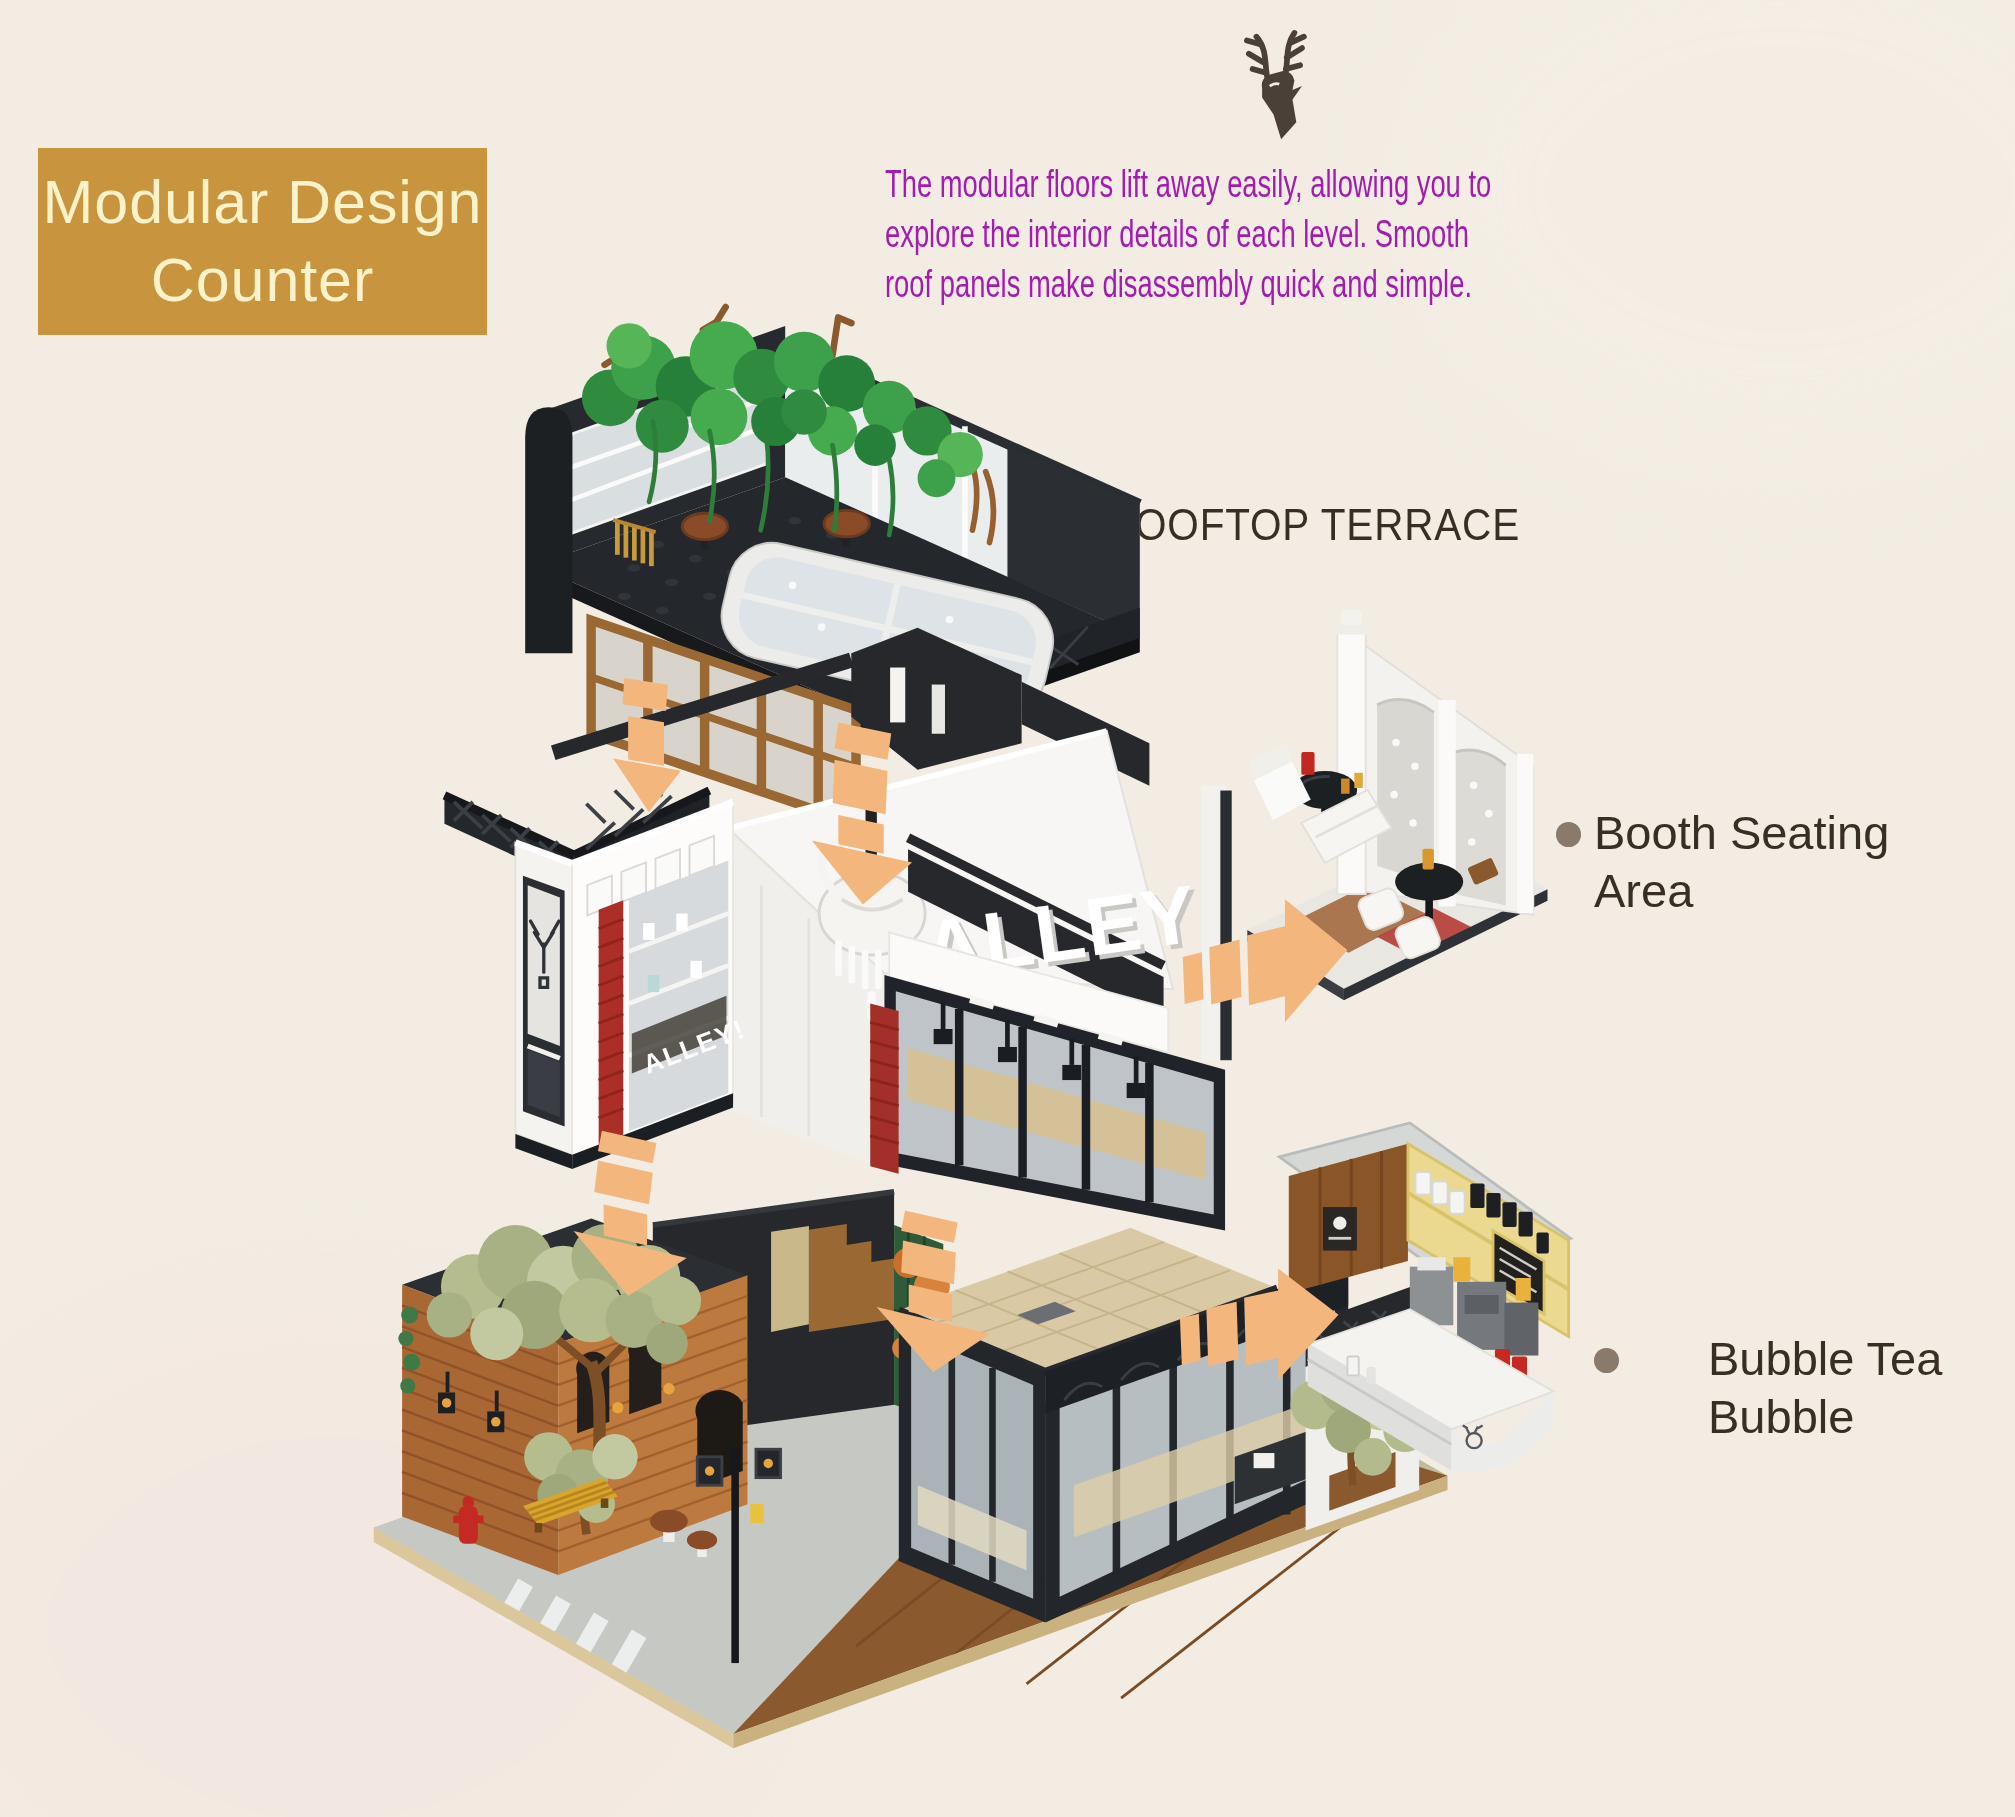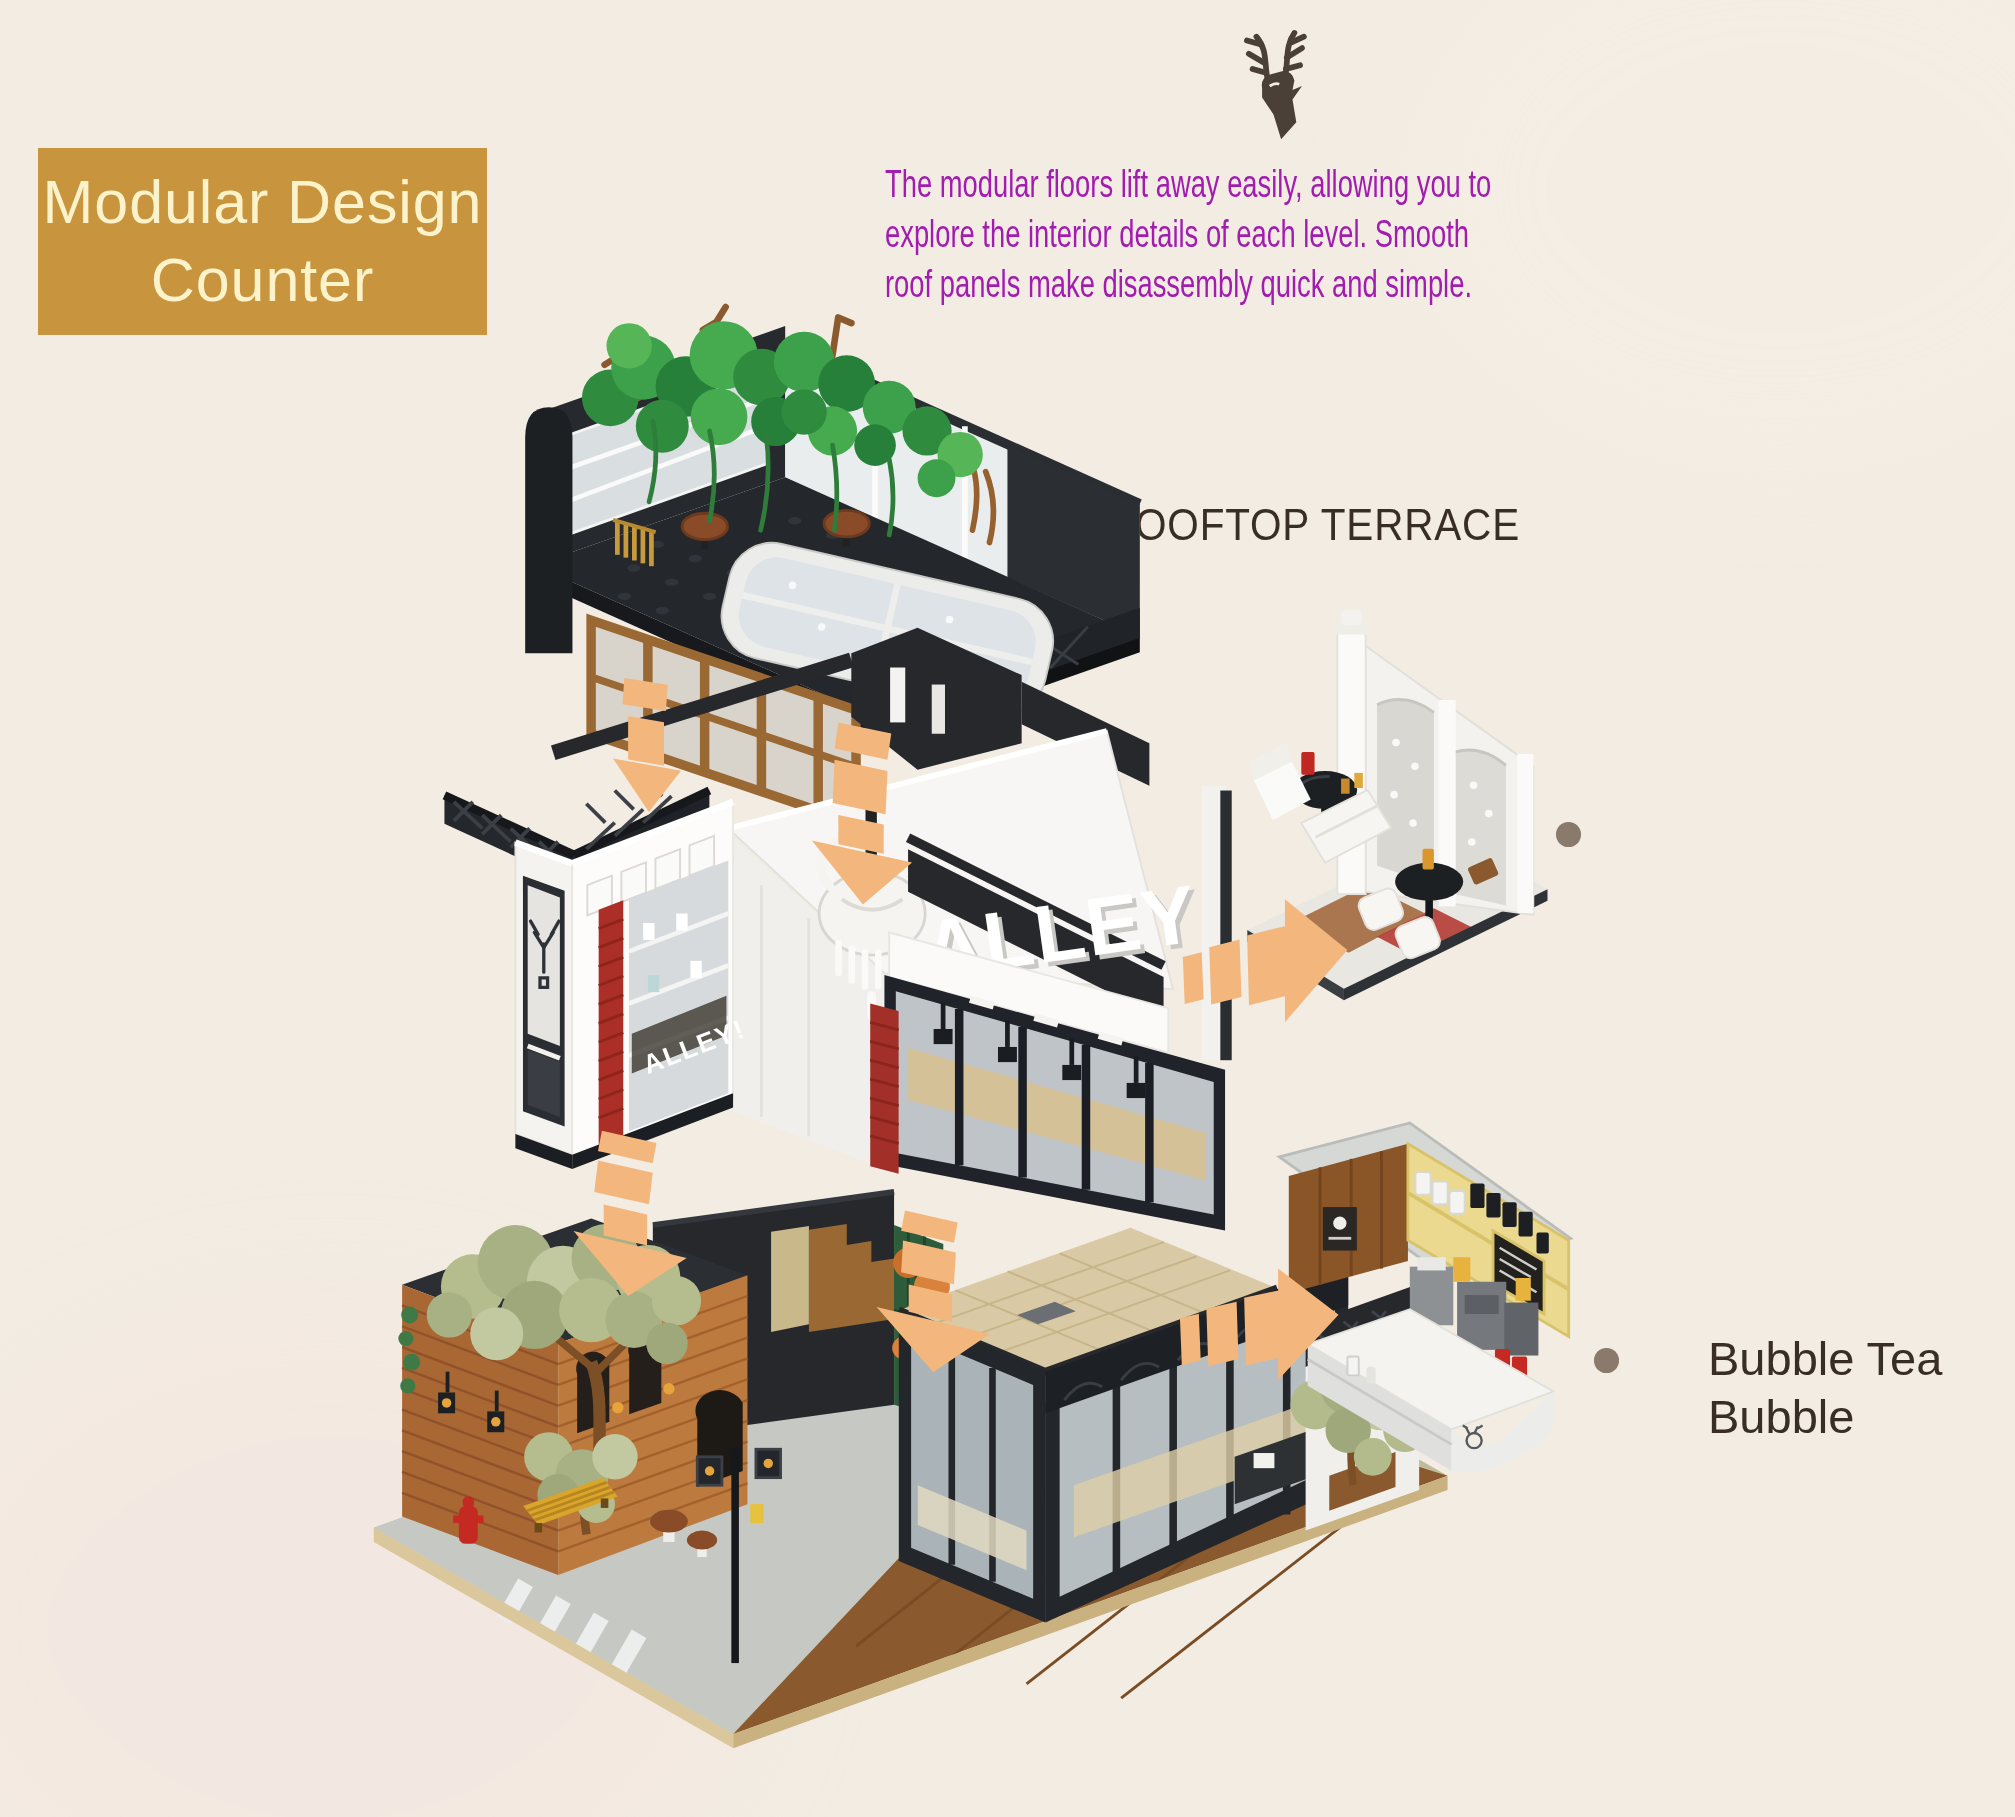--- a/index.html
+++ b/index.html
@@ -62,20 +62,24 @@
     <div class="dline">explore the interior details of each level. Smooth</div>
     <div class="dline">roof panels make disassembly quick and simple.</div>
   </div>
 
   <div class="bullet" style="left:1067px; top:514px;"></div>
   <div class="callout caps" style="left:1105px; top:496px;">
     <div class="cline">ROOFTOP TERRACE</div>
   </div>
 
   <div class="bullet" style="left:1556px; top:822px;"></div>
+  <div class="callout" style="left:1594px; top:804px;">
+    <div class="cline">Booth Seating</div>
+    <div class="cline">Area</div>
+  </div>
 
   <div class="bullet" style="left:1594px; top:1348px;"></div>
   <div class="callout" style="left:1708px; top:1330px;">
     <div class="cline">Bubble Tea</div>
     <div class="cline">Bubble</div>
   </div>
 
   <svg class="art" style="left:520px; top:256px;" width="625" height="487" viewBox="0 0 660 515">
 
     <polygon points="15,327 15,167 280,74 280,234" fill="#26292d"></polygon>

